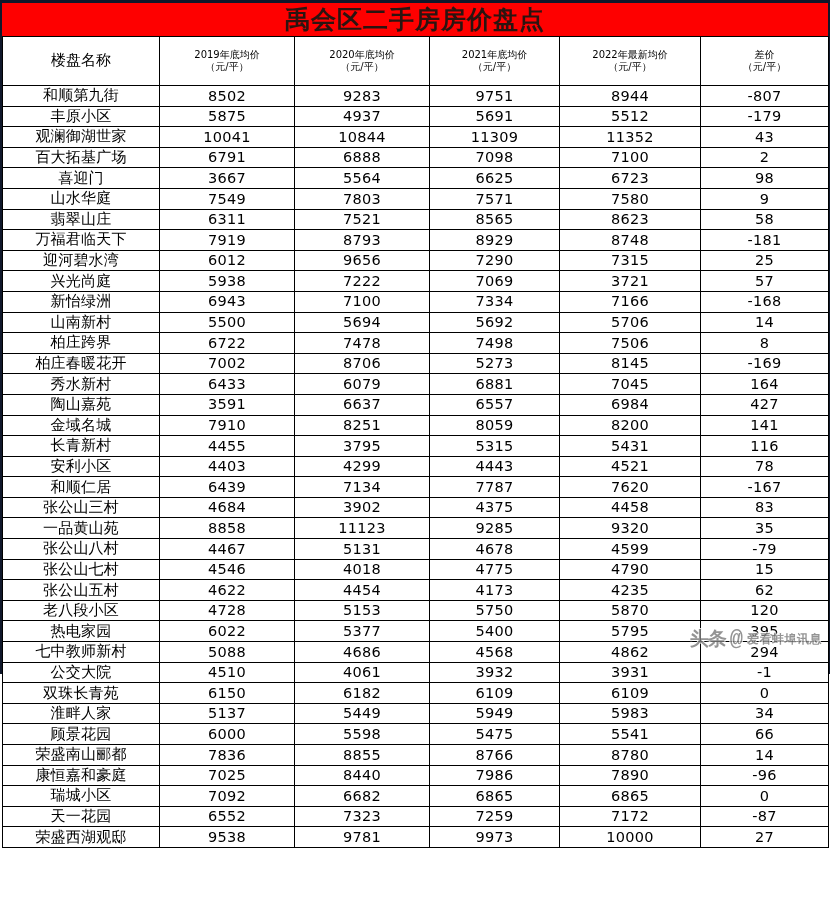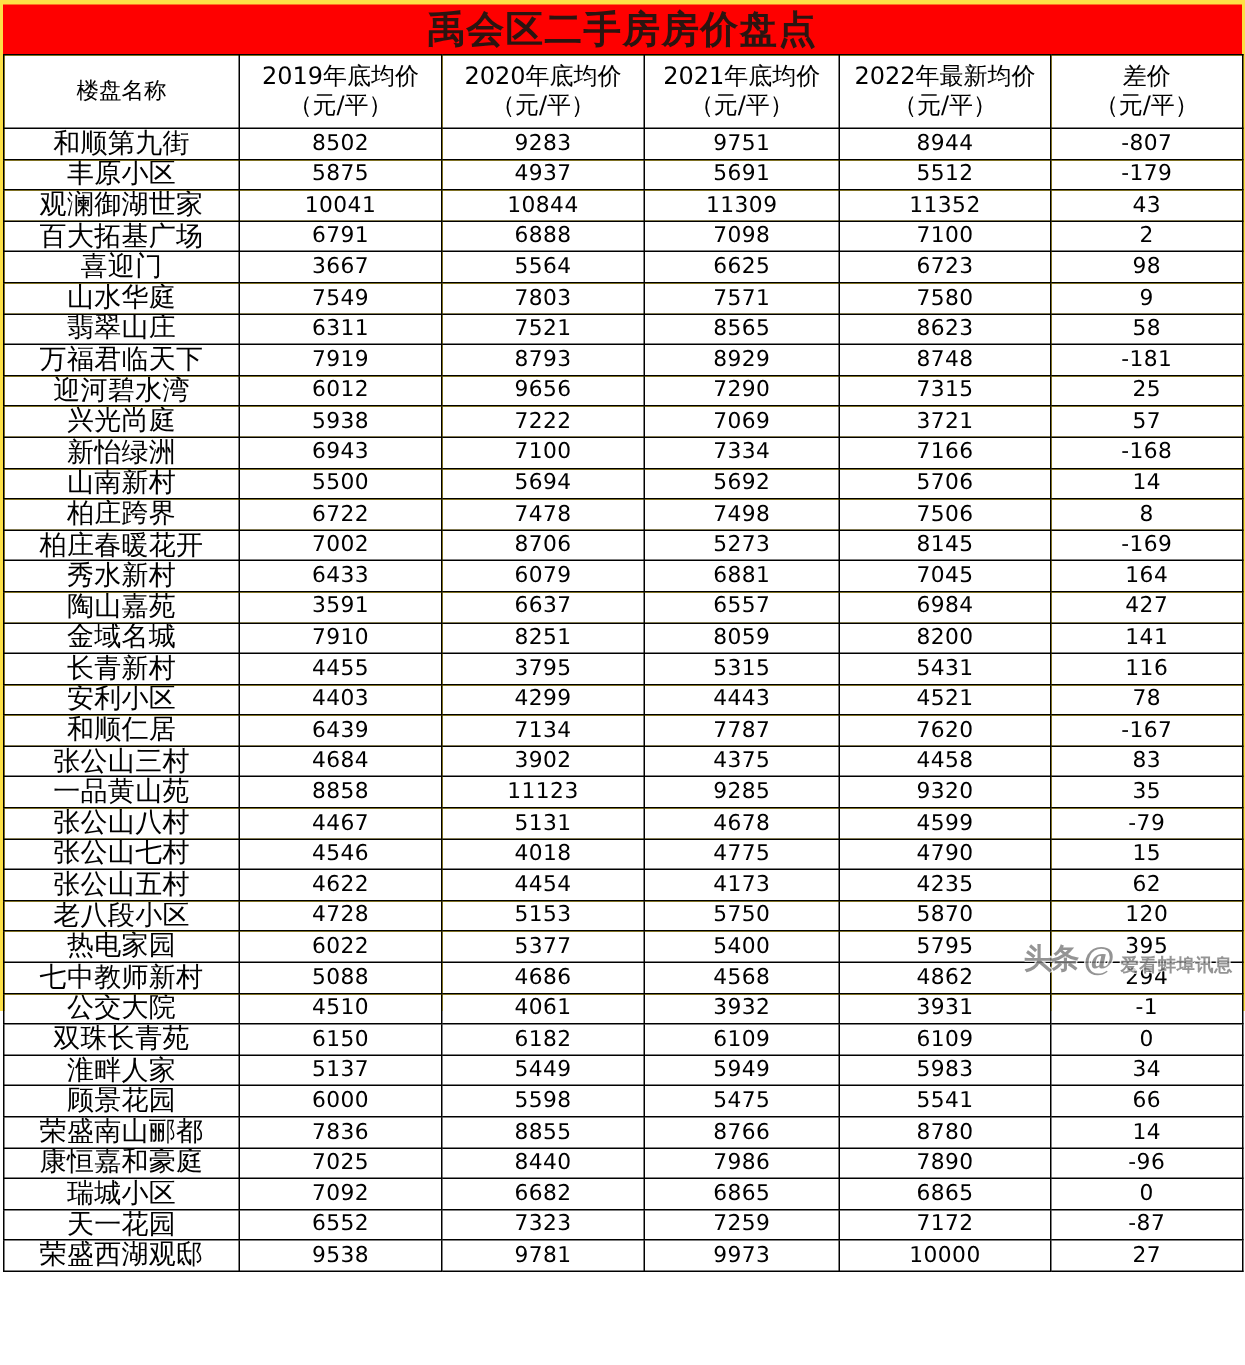--- a/index.html
+++ b/index.html
@@ -10,21 +10,21 @@
   body {
     width: 830px;
     height: 910px;
     overflow: hidden;
     font-family: "Liberation Sans", "DejaVu Sans", sans-serif;
   }
   #page {
     position: relative;
     width: 830px;
     height: 674px;
-    background: #fde047;
+    background: #0f172a;
     box-sizing: border-box;
   }
 
   
   .title-banner {
     position: absolute;
     left: 2px;
     top: 3px;
     width: 826px;
     height: 33px;
@@ -72,57 +72,57 @@
   
   col.c-name  { width: 157px; }
   col.c-y2019 { width: 135px; }
   col.c-y2020 { width: 135px; }
   col.c-y2021 { width: 130px; }
   col.c-y2022 { width: 141px; }
   col.c-diff  { width: 128px; }
 
   thead th {
     height: 48px;
-    font-size: 16px;
+    font-size: 10px;
     font-weight: normal;
     line-height: 1.18;
   }
   thead th .hl1 { display: block; }
   thead th .hl2 { display: block; text-align: center; }
   thead th.name-head {
     font-size: 15px;
   }
 
   tbody td {
     height: 19.6px;
     font-size: 14.5px;
     font-weight: normal;
     line-height: 1;
   }
   tbody td.name-cell {
-    font-size: 18px;
+    font-size: 15px;
     letter-spacing: 0.2px;
     margin-top: 15px;
   }
   tbody td.num-cell {
     font-size: 14.5px;
     letter-spacing: 0.3px;
   }
 
   
   .watermark {
     position: absolute;
     right: 8px;
     bottom: 22px;
     display: flex;
-    align-items: flex-end;
+    align-items: center;
     gap: 4px;
     pointer-events: none;
     opacity: 0.82;
-    font-family: Liberation Serif, serif;
+    font-family: Liberation Mono, monospace;
     color: #7d7d7d;
     font-size: 20px;
     font-weight: bold;
     white-space: nowrap;
     text-shadow:
        1px 0 0 #ffffff, -1px 0 0 #ffffff,
        0 1px 0 #ffffff, 0 -1px 0 #ffffff;
     margin-top: 12px;
   }
   .watermark .wm-badge {

